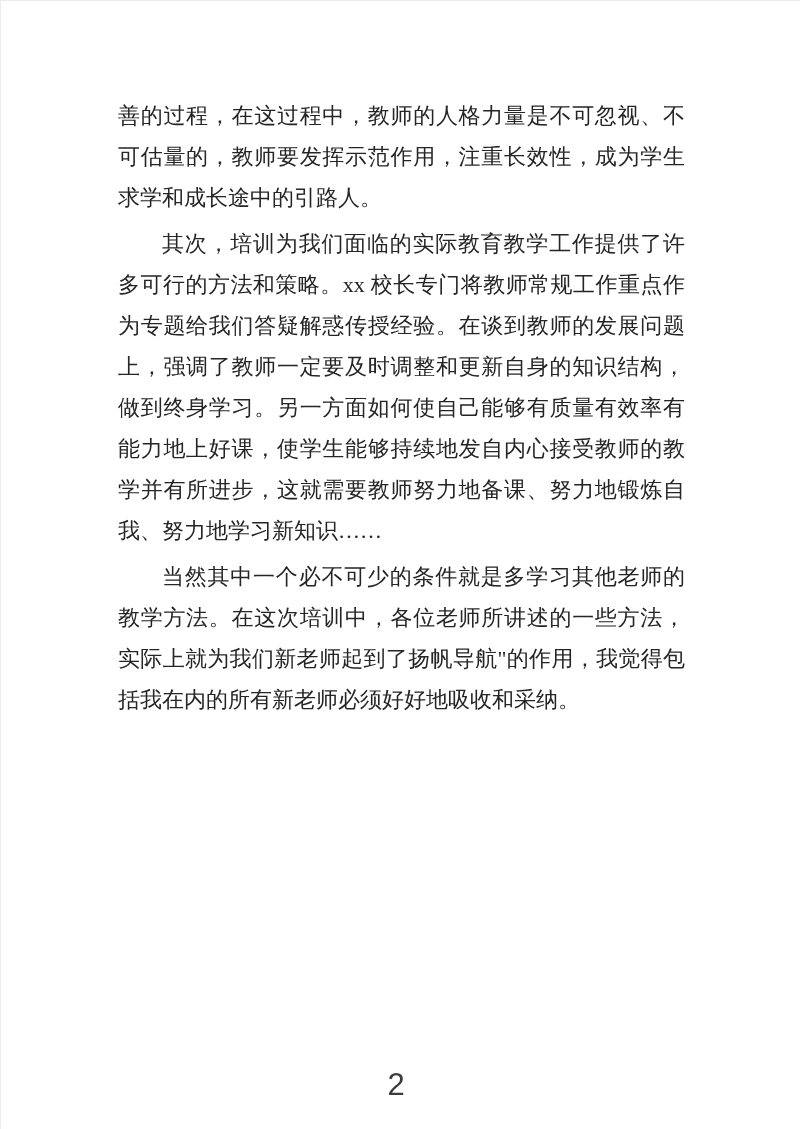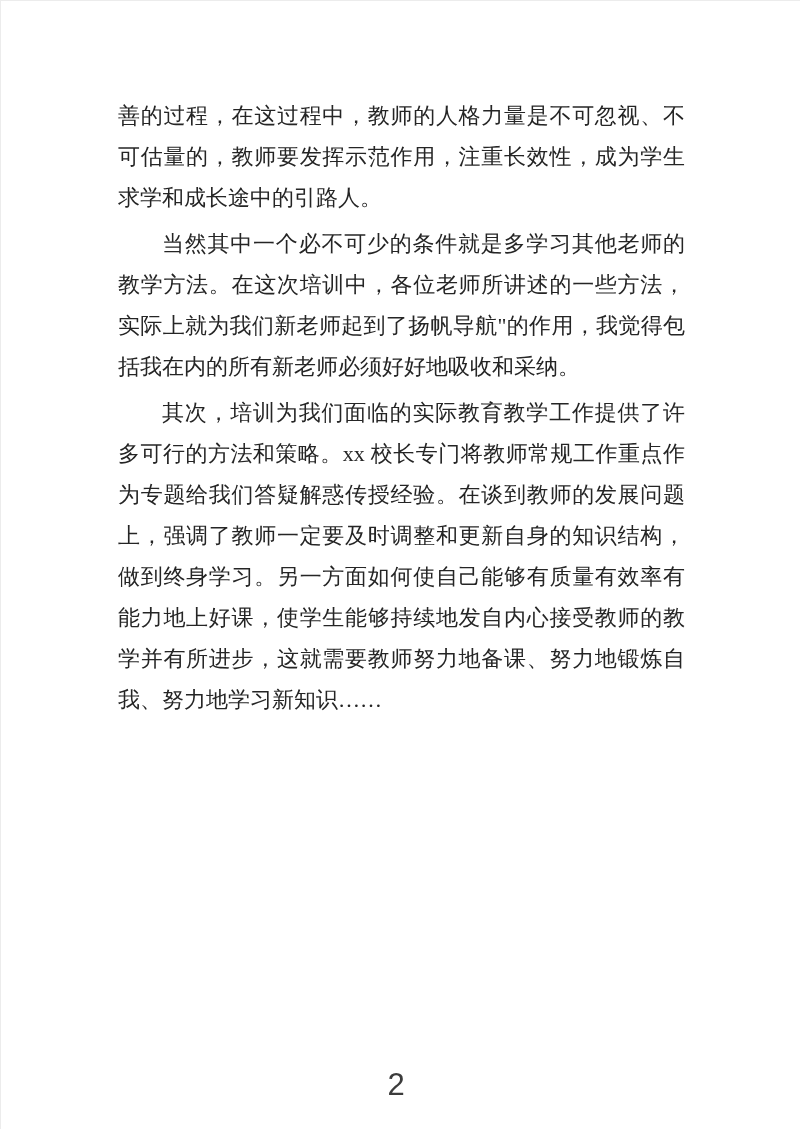--- a/index.html
+++ b/index.html
@@ -45,17 +45,17 @@
     font-size: 31px;
     color: #3c3c3c;
   }
 </style>
 </head>
 <body>
 
 <div class="page">
   <div class="content">
     <p>善的过程，在这过程中，教师的人格力量是不可忽视、不可估量的，教师要发挥示范作用，注重长效性，成为学生求学和成长途中的引路人。</p>
+    <p class="indent">其次，培训为我们面临的实际教育教学工作提供了许多可行的方法和策略。xx 校长专门将教师常规工作重点作为专题给我们答疑解惑传授经验。在谈到教师的发展问题上，强调了教师一定要及时调整和更新自身的知识结构，做到终身学习。另一方面如何使自己能够有质量有效率有能力地上好课，使学生能够持续地发自内心接受教师的教学并有所进步，这就需要教师努力地备课、努力地锻炼自我、努力地学习新知识……</p>
     <p class="indent">当然其中一个必不可少的条件就是多学习其他老师的教学方法。在这次培训中，各位老师所讲述的一些方法，实际上就为我们新老师起到了扬帆导航"的作用，我觉得包括我在内的所有新老师必须好好地吸收和采纳。</p>
-    <p class="indent">其次，培训为我们面临的实际教育教学工作提供了许多可行的方法和策略。xx 校长专门将教师常规工作重点作为专题给我们答疑解惑传授经验。在谈到教师的发展问题上，强调了教师一定要及时调整和更新自身的知识结构，做到终身学习。另一方面如何使自己能够有质量有效率有能力地上好课，使学生能够持续地发自内心接受教师的教学并有所进步，这就需要教师努力地备课、努力地锻炼自我、努力地学习新知识……</p>
   </div>
   <div class="page-number">2</div>
 </div>
 
 </body></html>

